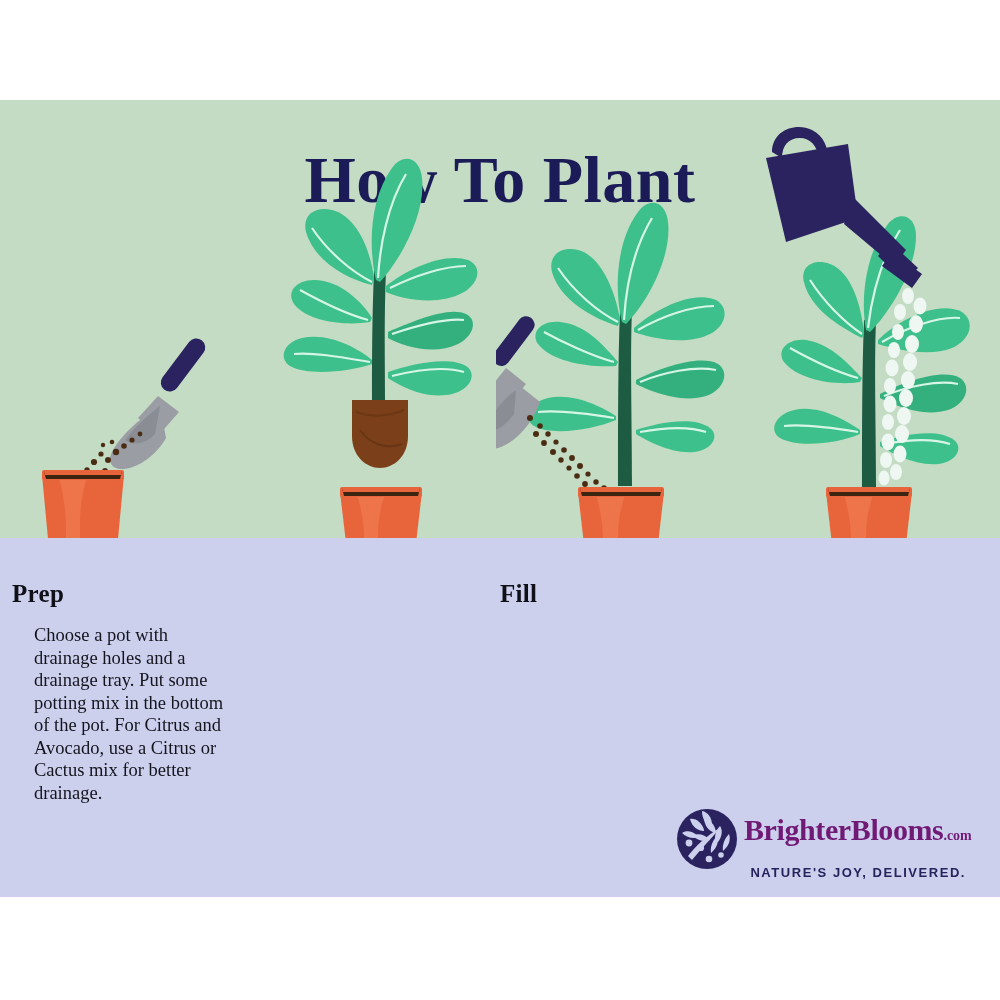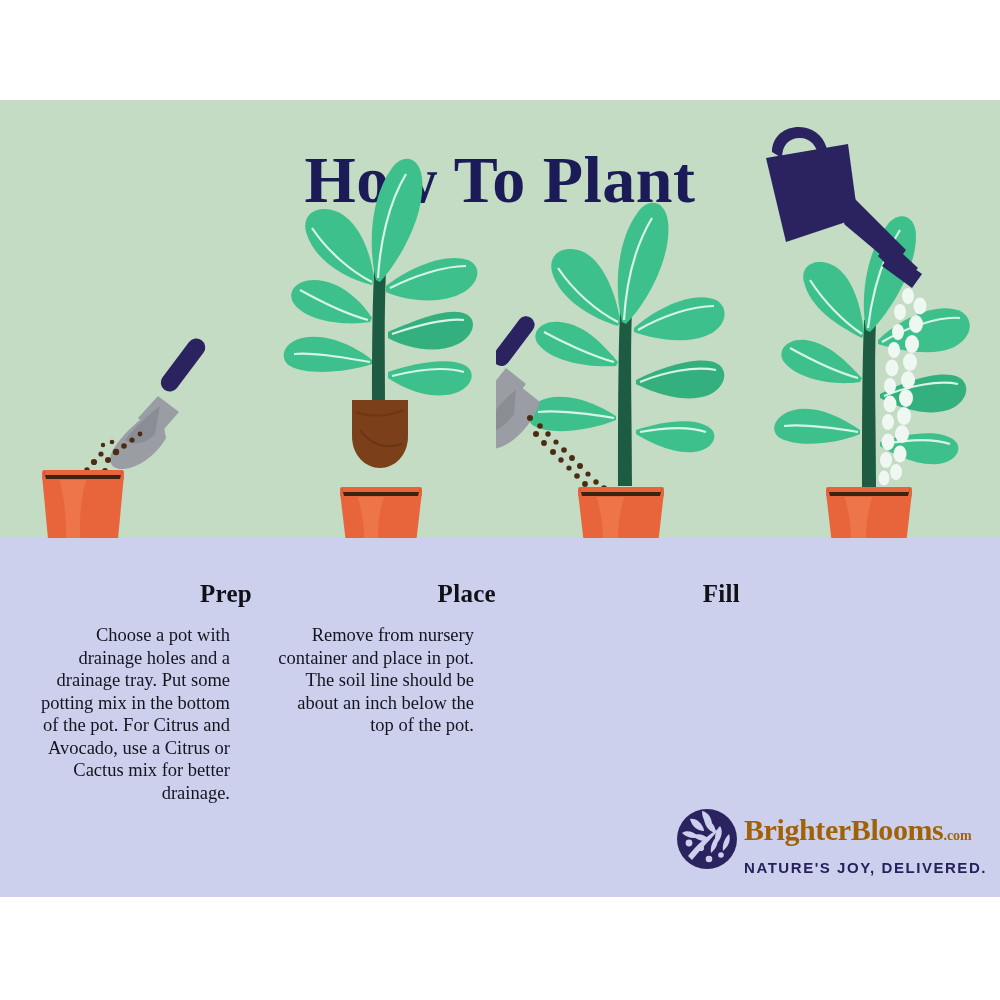--- a/index.html
+++ b/index.html
@@ -42,21 +42,21 @@
     color: #1b1b57;
     letter-spacing: 0.5px;
     font-family: "Liberation Serif", "DejaVu Serif", serif;
   }
 
   
   .col {
     position: absolute;
     top: 580px;
     width: 240px;
-    text-align: right;
+    text-align: left;
   }
   .col-0 { left: 12px; }
   .col-1 { left: 256px; }
   .col-2 { left: 500px; font-family: Liberation Serif, serif; }
   .col-3 { left: 742px; }
 
   .step-heading {
     font-size: 25px;
     font-weight: bold;
     color: #101018;
@@ -105,33 +105,33 @@
   }
   .logo-text {
     position: absolute;
     left: 68px;
     top: 8px;
     width: 222px;
   }
   .logo-name {
     font-size: 30px;
     font-weight: bold;
-    color: #a16207;
+    color: #701a75;
     letter-spacing: -0.4px;
     line-height: 32px;
     white-space: nowrap;
   }
   .logo-name .dotcom {
     font-size: 14px;
     font-weight: bold;
     letter-spacing: 0;
   }
   .logo-tag {
-    margin-top: 7px;
-    font-size: 15px;
+    margin-top: 13px;
+    font-size: 13px;
     font-weight: bold;
     color: #26225c;
     letter-spacing: 1.55px;
     text-align: right;
     font-family: "Liberation Sans", sans-serif;
     white-space: nowrap;
   }
 </style>
 </head>
 <body>
@@ -366,24 +366,20 @@
         <path d="M88 388 L170 388 L169 392 L89 392 Z" fill="#e8653c"></path>
       </g>
     </svg>
   </div>
 
   <div class="col col-0">
     <div class="step-heading">Prep</div>
     <div class="step-body">Choose a pot with drainage holes and a drainage tray. Put some potting mix in the bottom of the pot. For Citrus and Avocado, use a Citrus or Cactus mix for better drainage.</div>
   </div>
 
-  <div class="col col-1">
-    <div class="step-heading">Place</div>
-    <div class="step-body">Remove from nursery container and place in pot. The soil line should be about an inch below the top of the pot.</div>
-  </div>
 
   <div class="col col-2">
     <div class="step-heading">Fill</div>
   </div>
 
   <div class="col col-3">
   </div>
 
   <div class="logo">
     <div class="logo-mark">

